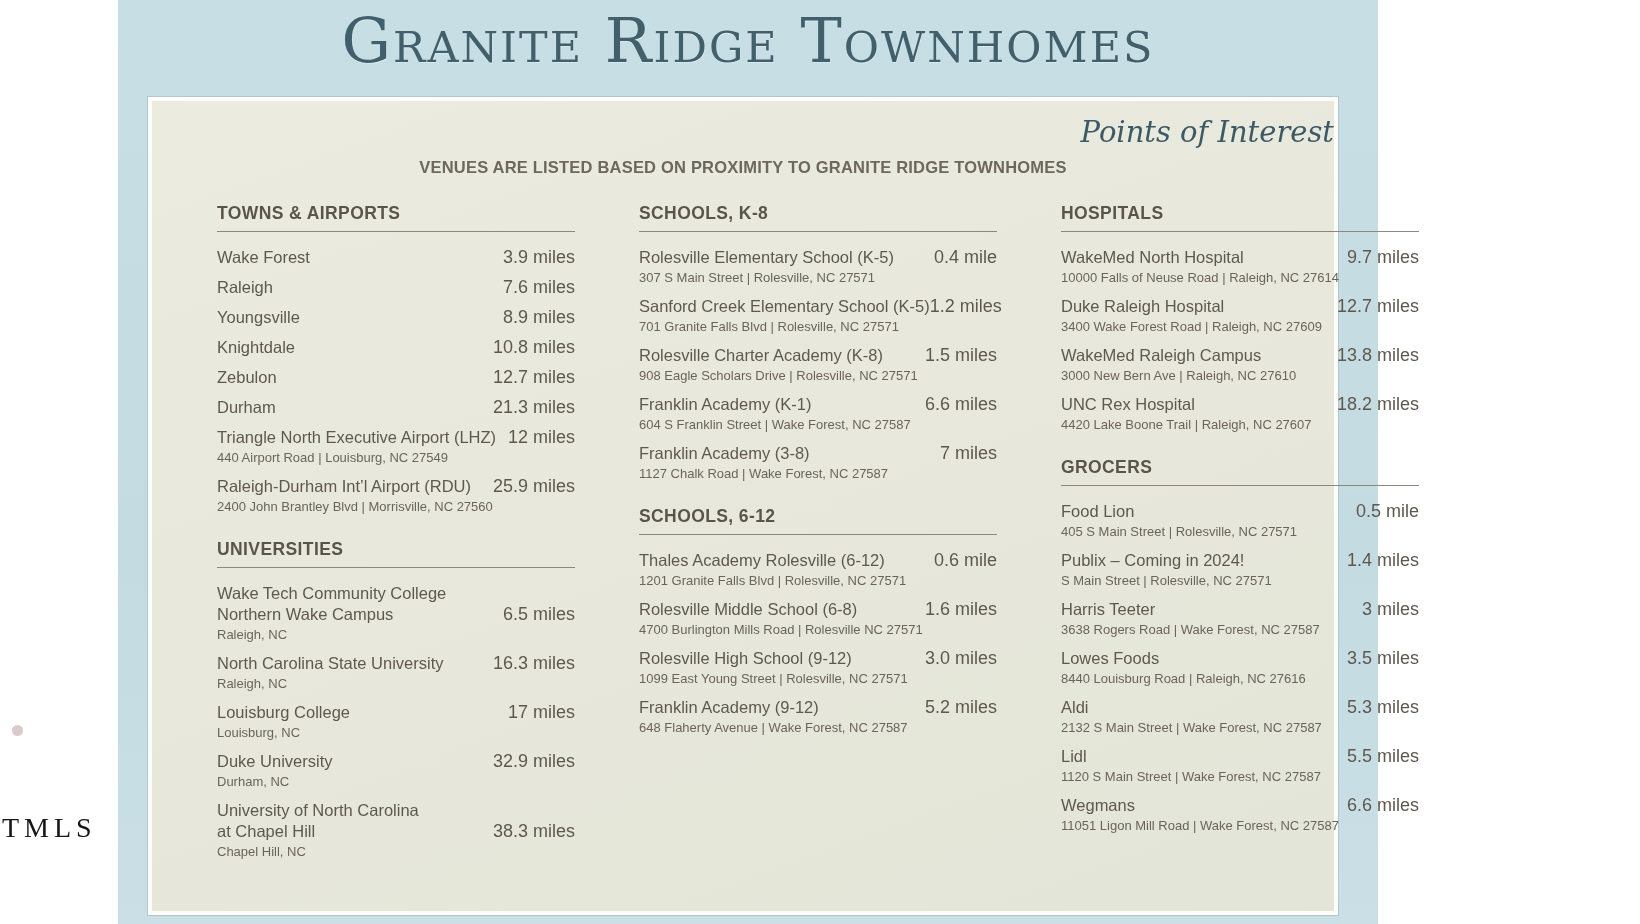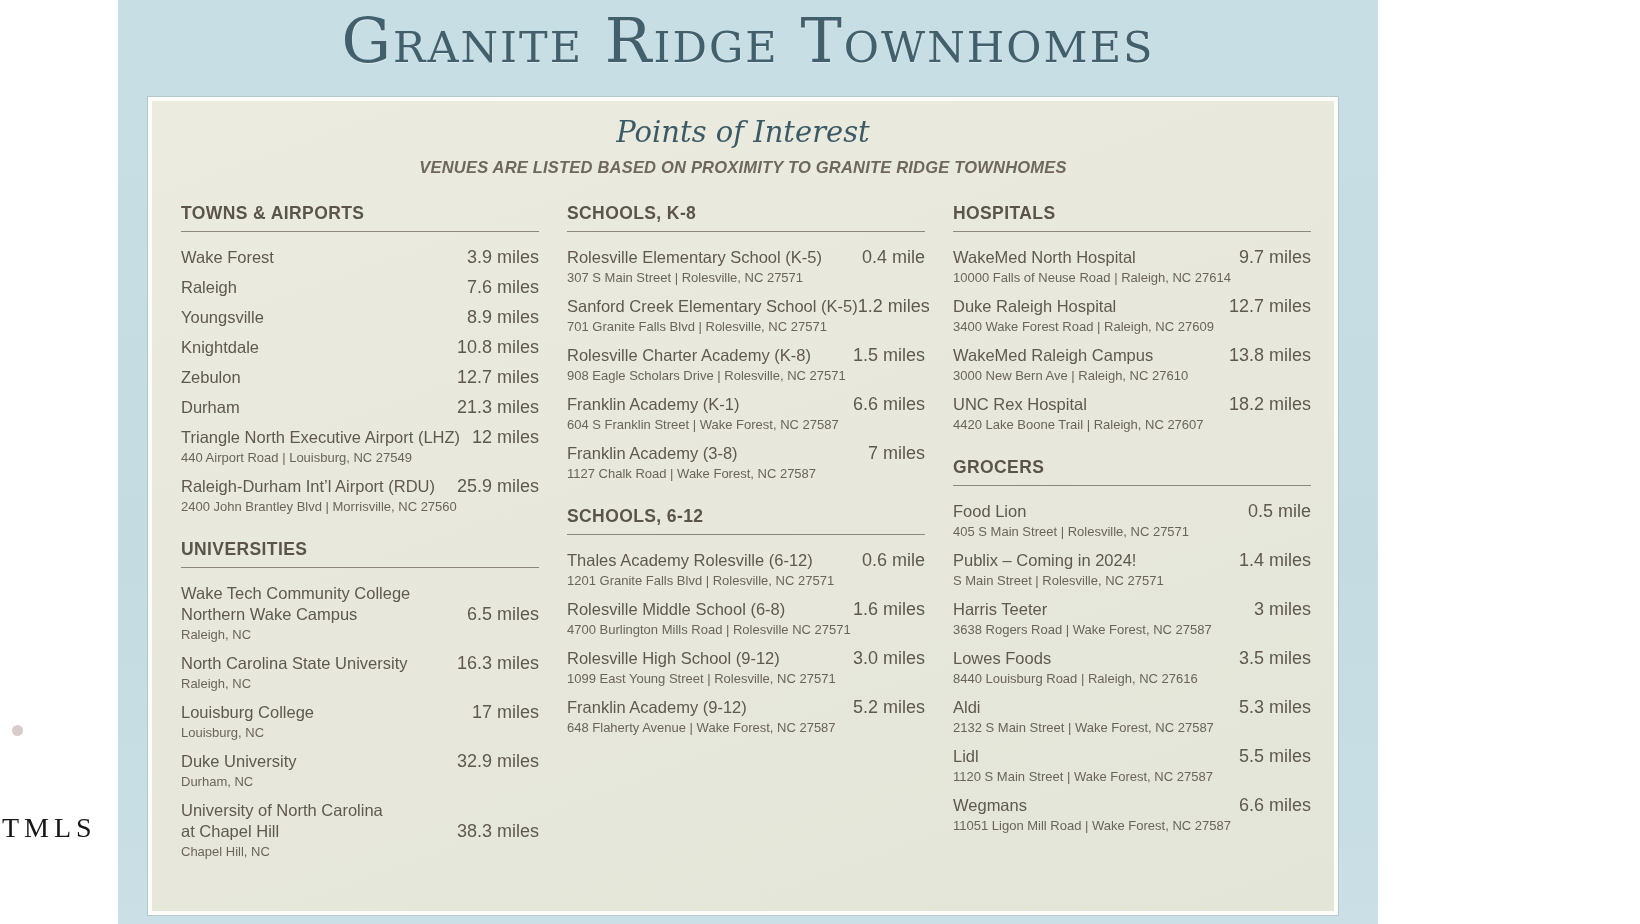--- a/index.html
+++ b/index.html
@@ -30,42 +30,41 @@
   .card {
     position: absolute;
     left: 30px; top: 97px;
     width: 1190px; height: 818px;
     background: linear-gradient(160deg, #ebebe0 0%, #e7e8db 55%, #e2e5d7 100%);
     border: 4px solid #fcfcf8;
     box-shadow: 0 0 0 1px rgba(120,130,130,0.25);
   }
   .subtitle {
     margin-top: 14px;
-    text-align: center;
+    text-align: right;
     font-family: "DejaVu Serif", serif;
     font-style: italic;
     font-weight: 400;
     font-size: 29px;
     color: #3c5a66;
   }
   .tagline {
     margin-top: 9px;
     text-align: center;
     font-size: 16.5px;
     font-weight: bold;
     letter-spacing: 0.2px;
     color: #6e675f;
-    font-style: italic;
   }
   .columns {
     display: flex;
     gap: 28px;
     padding: 26px 31px 0 29px;
   }
-  .column { flex: 0 0 358px; width: 358px; }
+  .column { flex: 0 0 358px; width: 358px; margin-left: 36px; }
   .section { margin-bottom: 23px; }
   .section-heading {
     font-size: 17.5px;
     font-weight: bold;
     letter-spacing: 0.4px;
     color: #5b544b;
     padding-bottom: 7px;
     border-bottom: 1px solid #8d877d;
     margin-bottom: 15px;
   }

